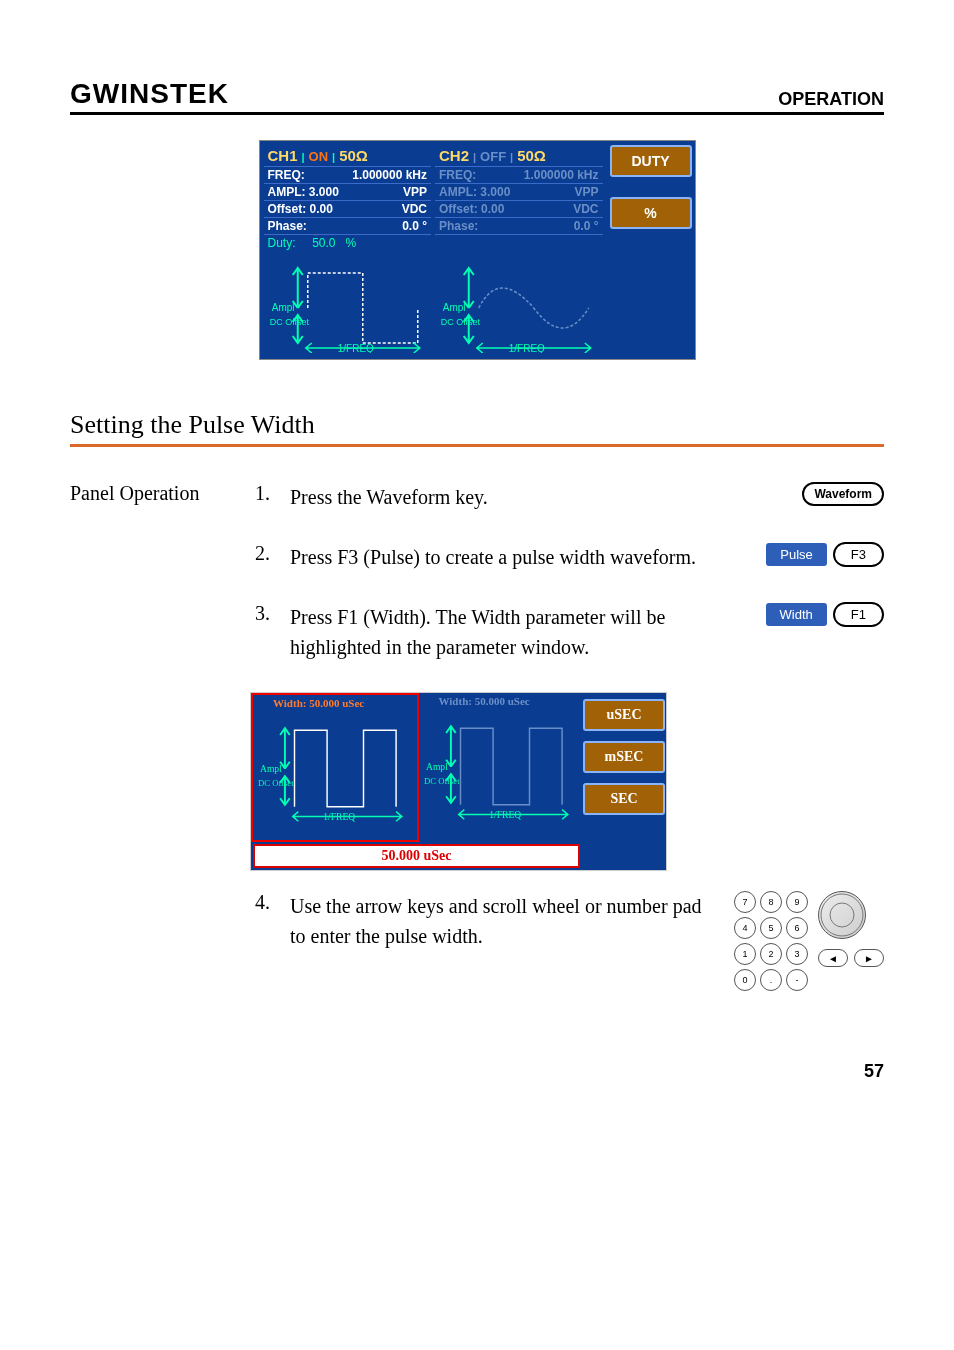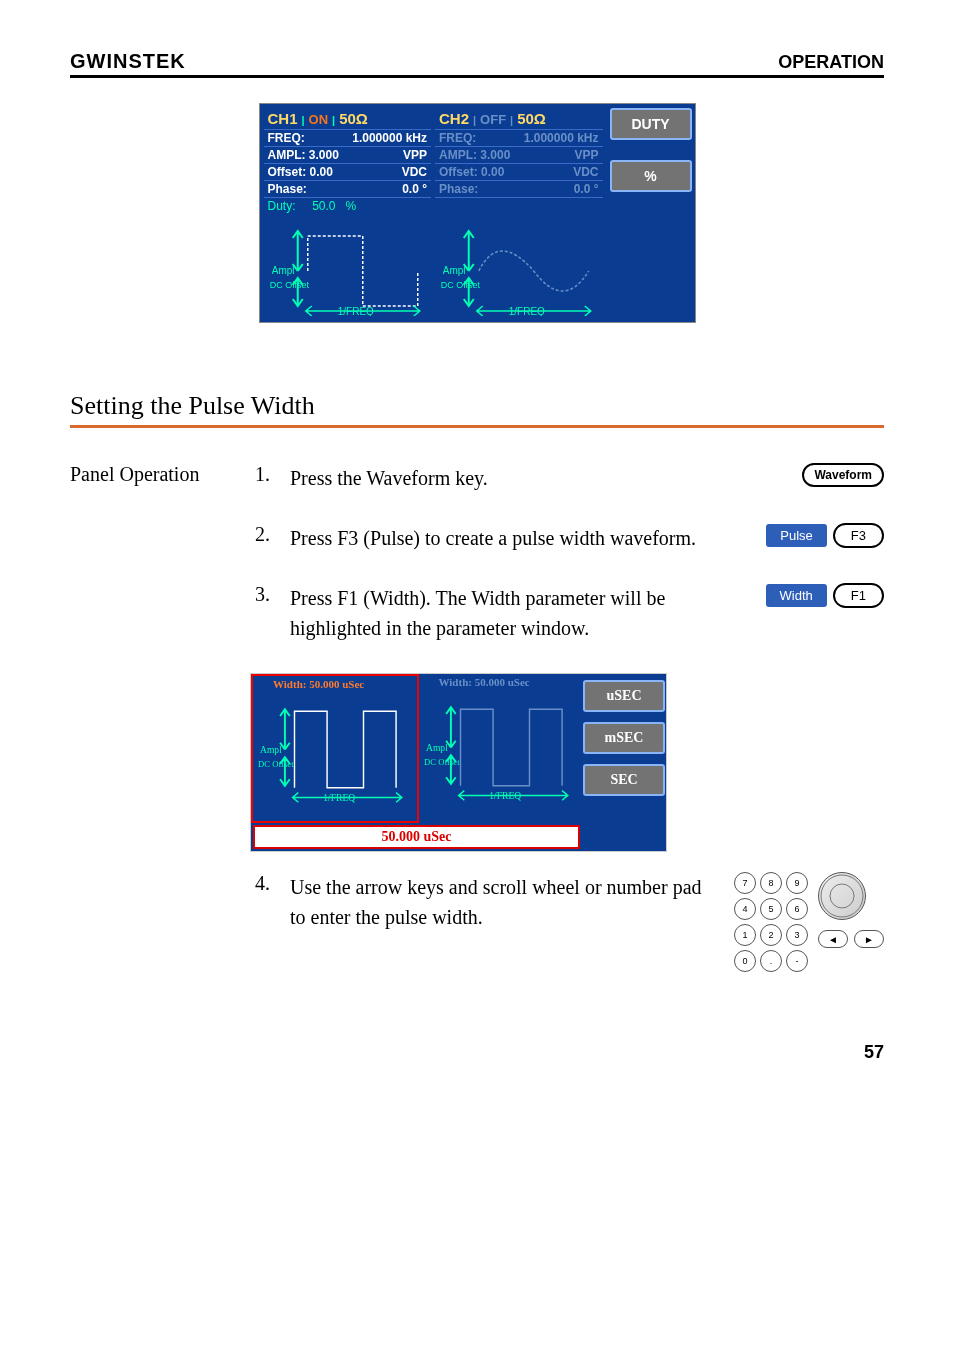--- a/index.html
+++ b/index.html
@@ -17,53 +17,54 @@
   .header {
     display: flex;
     justify-content: space-between;
     align-items: flex-end;
     border-bottom: 3px solid #000;
     padding-bottom: 2px;
     margin-bottom: 25px;
   }
   .logo {
     font-family: "Arial Black", sans-serif;
-    font-size: 20px;
+    font-size: 28px;
     font-weight: 900;
     letter-spacing: 1px;
+    margin-top: 28px;
   }
   .section-title-right {
     font-size: 18px;
     font-weight: bold;
   }
   .screenshot-wrap {
     display: flex;
     justify-content: center;
-    margin-bottom: 68px;
+    margin-bottom: 50px;
   }
   .device-screen {
     width: 435px;
     background: #0a3d91;
     border: 1px solid #888;
     display: flex;
   }
   .device-main {
     flex: 1;
     padding: 4px;
   }
   .device-side {
     width: 80px;
     display: flex;
     flex-direction: column;
     align-items: center;
     padding: 4px;
     gap: 20px;
   }
   .side-btn {
-    background: #737373;
+    background: #a16207;
     border: 2px solid #8ab4f8;
     border-radius: 3px;
     color: #fff;
     font-weight: bold;
     font-size: 14px;
     padding: 6px 10px;
     text-align: center;
     width: 58px;
   }
   .ch-row {

